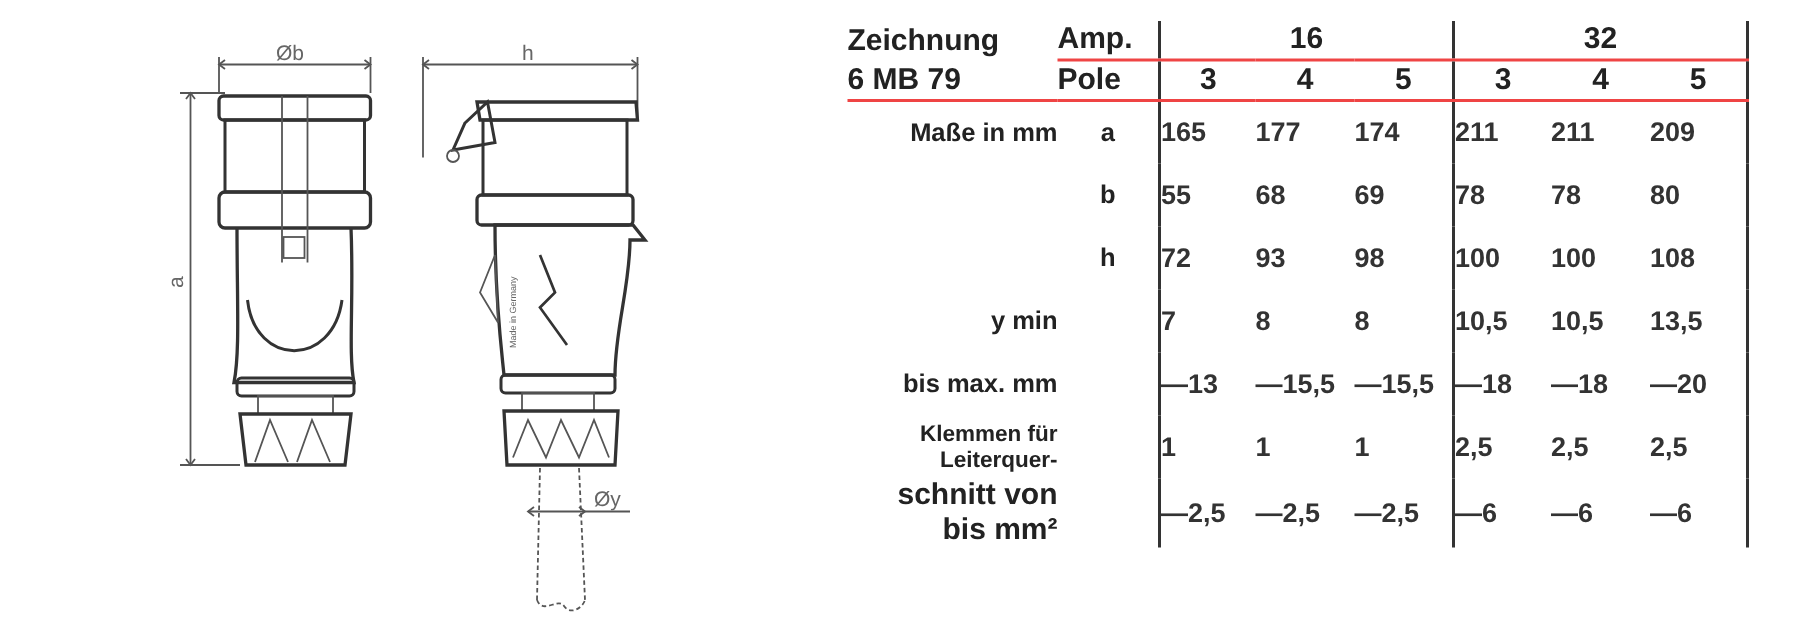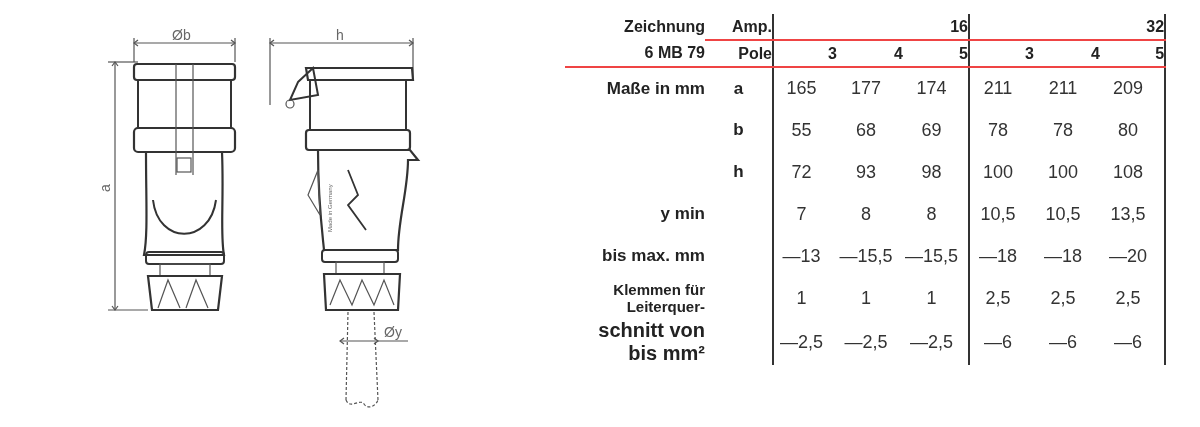--- a/index.html
+++ b/index.html
@@ -1,24 +1,24 @@
 <!DOCTYPE html>
 <html><head>
 <meta charset="utf-8">
 <style>
   html, body { margin:0; padding:0; background:#fff; }
   body { width:1200px; height:427px; position:relative; overflow:hidden;
          font-family:"Liberation Sans", sans-serif; color:#222; }
-  #drawing { position:absolute; left:68px; top:20px; width:400px; height:400px; }
+  #drawing { position:absolute; left:80px; top:20px; width:400px; height:400px; }
   #spec { position:absolute; left:565px; top:14px; width:600px; }
   table { border-collapse:collapse; width:600px; table-layout:fixed; }
   td { padding:0; height:38px; font-size:18px; }
-  .hdr td { height:25px; font-weight:bold; font-size:16px;text-align:right; }
+  .hdr td { height:25px; font-weight:bold; font-size:20px; }
   .bold { font-weight:bold; font-size:17px;text-align:right; }
-  .num { text-align:center; padding-right:8px; color:#333; font-weight:normal; }
+  .num { text-align:left; padding-right:8px; color:#333; font-weight:bold; }
   .center { text-align:center; }
   .vr { border-left:2px solid #333; }
   .vr-end { border-right:2px solid #333; }
   .bottom-line { border-bottom:2px solid #ef4444; }
   .rowh { height:42px; }
 </style>
 </head>
 <body>
 
 <div id="drawing">

